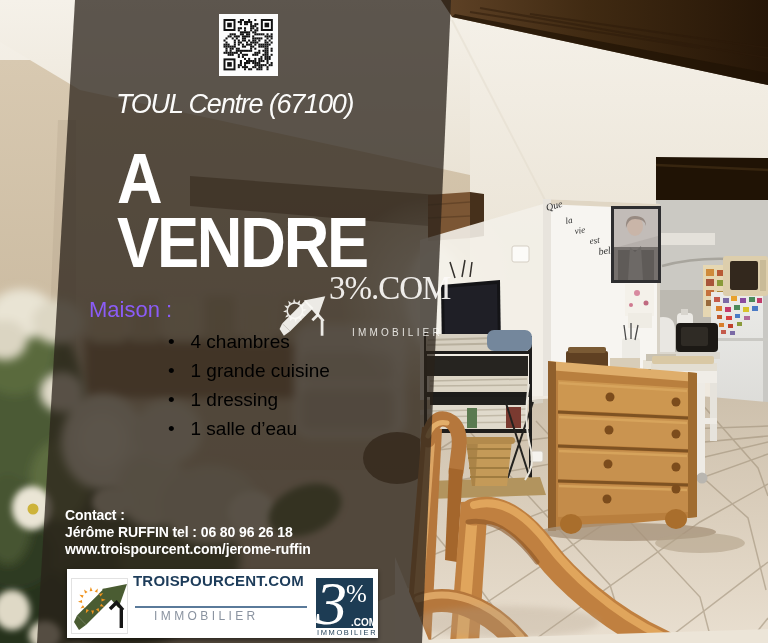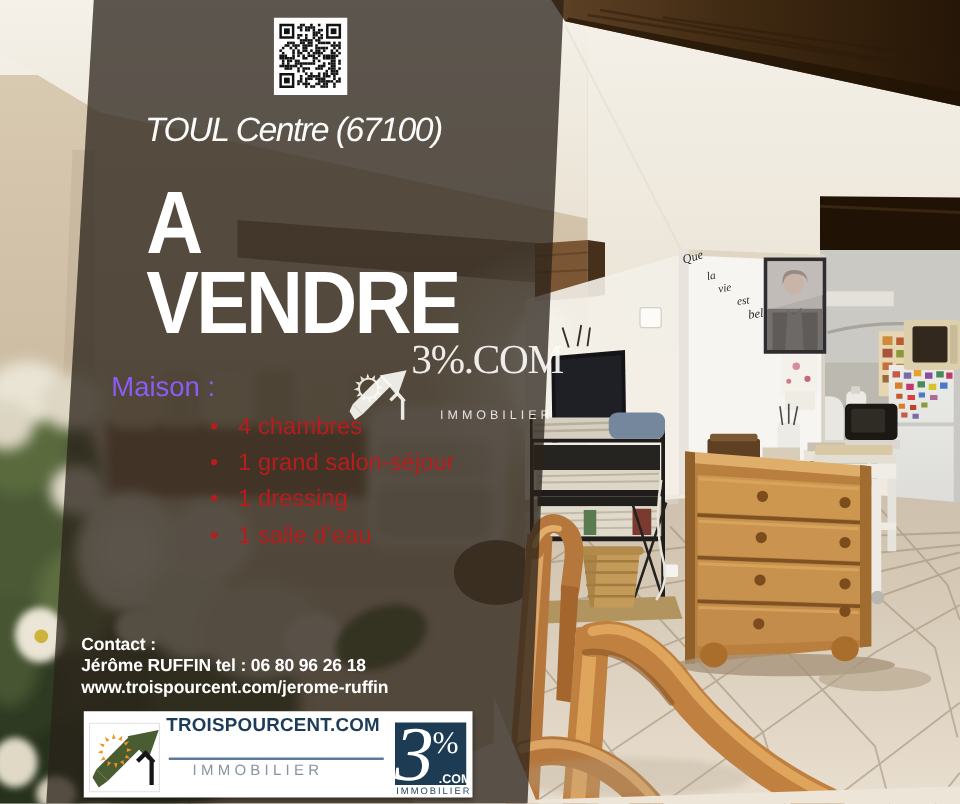--- a/index.html
+++ b/index.html
@@ -662,23 +662,23 @@
       <rect x="6.5" y="46.4" width="8" height="8" fill="#fff"></rect>
       <rect x="8.2" y="48.1" width="4.6" height="4.6" fill="#121212"></rect>
     </svg>
 
 <div class="abs" style="left:116px;top:89px;width:300px;color:#fbfbfa;font-size:27px;font-style:italic;letter-spacing:-1.2px;">TOUL Centre (67100)</div>
 
 <div class="abs" style="left:117px;top:147px;color:#ffffff;font-size:71px;font-weight:bold;letter-spacing:-2.5px;line-height:64px;transform:scaleX(0.89);transform-origin:0 0;">A<br>VENDRE</div>
 
 <div class="abs" style="left:89px;top:297px;color:#8b5cf6;font-size:22px;">Maison&nbsp;:</div>
 
-<div class="abs" style="left:168px;top:328px;color:#b91c1c;font-size:19px;line-height:28.9px;">
+<div class="abs" style="left:168px;top:328px;color:#000000;font-size:19px;line-height:28.9px;">
 <div>•&nbsp;&nbsp;&nbsp;4 chambres</div>
-<div>•&nbsp;&nbsp;&nbsp;1 grand salon-séjour</div>
+<div>•&nbsp;&nbsp;&nbsp;1 grande cuisine</div>
 <div>•&nbsp;&nbsp;&nbsp;1 dressing</div>
 <div>•&nbsp;&nbsp;&nbsp;1 salle d’eau</div>
 </div>
 
 <svg class="abs" style="left:277px;top:291px;" width="50" height="50" viewBox="0 0 58 58" id="wmlogo">
       <polygon points="6,37.6 33,10.6 42.2,19.8 15.2,46.8" fill="rgba(250,248,244,0.92)"></polygon>
       <polygon points="6,37.6 15.2,46.8 8,52 3,44" fill="rgba(250,248,244,0.92)"></polygon>
       <polygon points="31,11 56,6 47.5,30" fill="rgba(250,248,244,0.92)"></polygon>
       <path d="M41 34 L47.5 27.5 L54 35 M52.3 33 L52.3 52" stroke="rgba(250,248,244,0.92)" stroke-width="3.2" fill="none"></path>
       <polygon points="30.2,25.7 28.9,28.3 33.2,28.8" fill="rgba(250,248,244,0.92)"></polygon>

